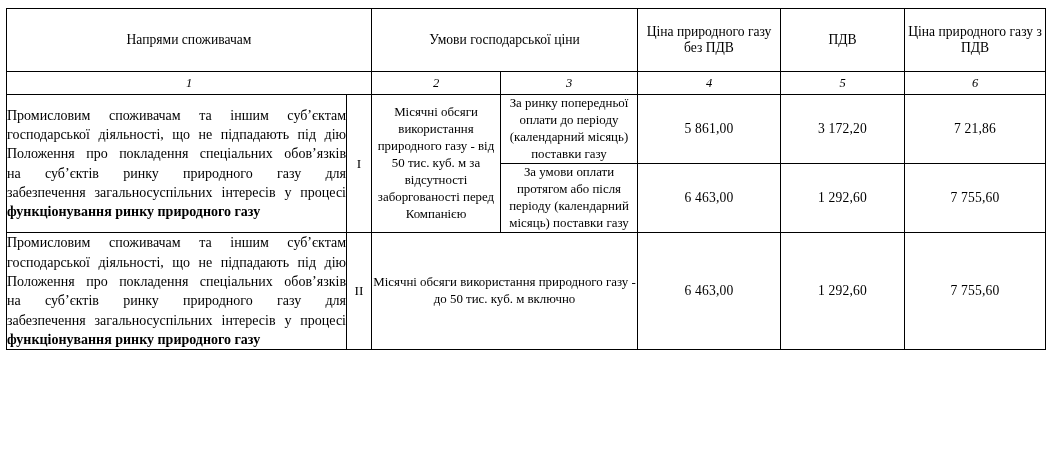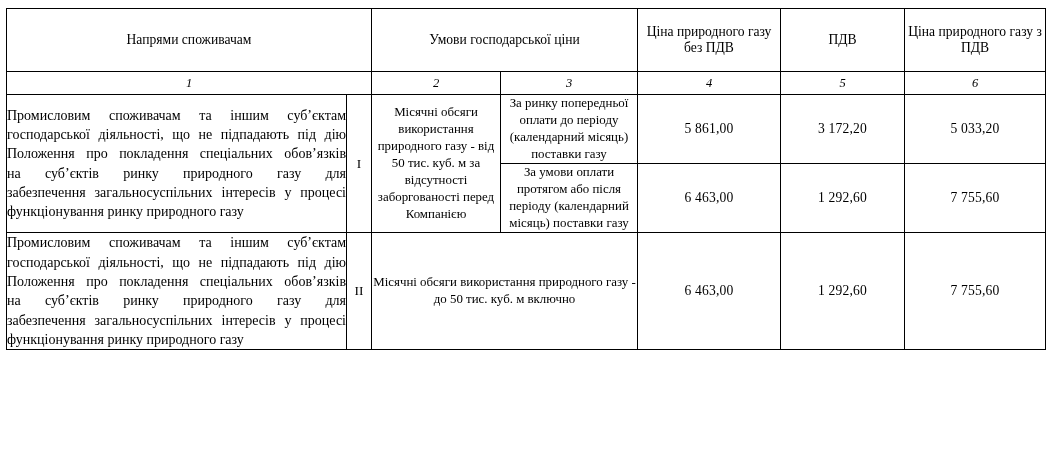--- a/index.html
+++ b/index.html
@@ -83,20 +83,21 @@
     hyphens: none;
     margin-left: 36px;
   }
   .desc p {
     margin: 0;
     text-align: justify;
     text-align-last: justify;
   }
   .desc p.lastline {
     text-align-last: left;
+    font-weight: bold;
   }
 
   .roman {
     text-align: center;
     font-size: 13.4px;
     line-height: 1;
     width: 25px;
   }
 
   .cond {
@@ -174,21 +175,21 @@
           <p>Положення про покладення спеціальних обов’язків</p>
           <p>на суб’єктів ринку природного газу для</p>
           <p>забезпечення загальносуспільних інтересів у процесі</p>
           <p class="lastline">функціонування ринку природного газу</p>
         </td>
         <td class="roman" rowspan="2">I</td>
         <td class="cond" rowspan="2">Місячні обсяги використання природного газу - від 50 тис. куб. м за відсутності заборгованості перед Компанією</td>
         <td class="cond">За ринку попередньої оплати до періоду (календарний місяць) поставки газу</td>
         <td class="num">5 861,00</td>
         <td class="num">3 172,20</td>
-        <td class="num">5 033,20</td>
+        <td class="num">7 21,86</td>
       </tr>
 
       <tr class="block-end">
         <td class="cond">За умови оплати протягом або після періоду (календарний місяць) поставки газу</td>
         <td class="num">6 463,00</td>
         <td class="num">1 292,60</td>
         <td class="num">7 755,60</td>
       </tr>
 
       <tr>

